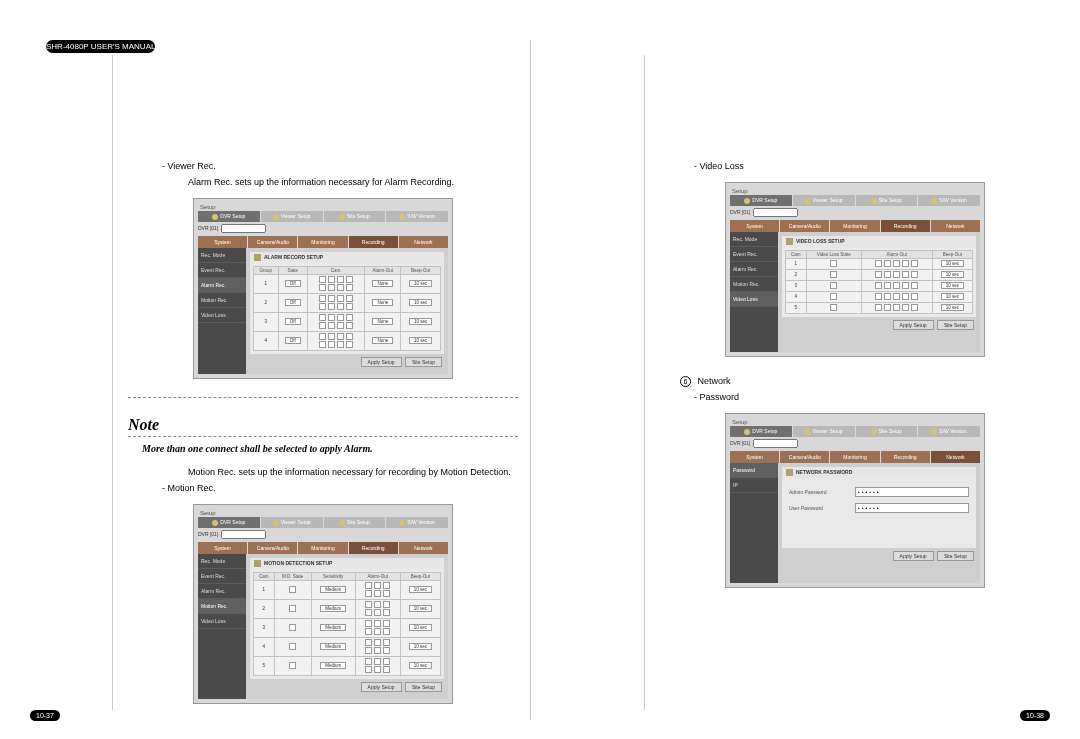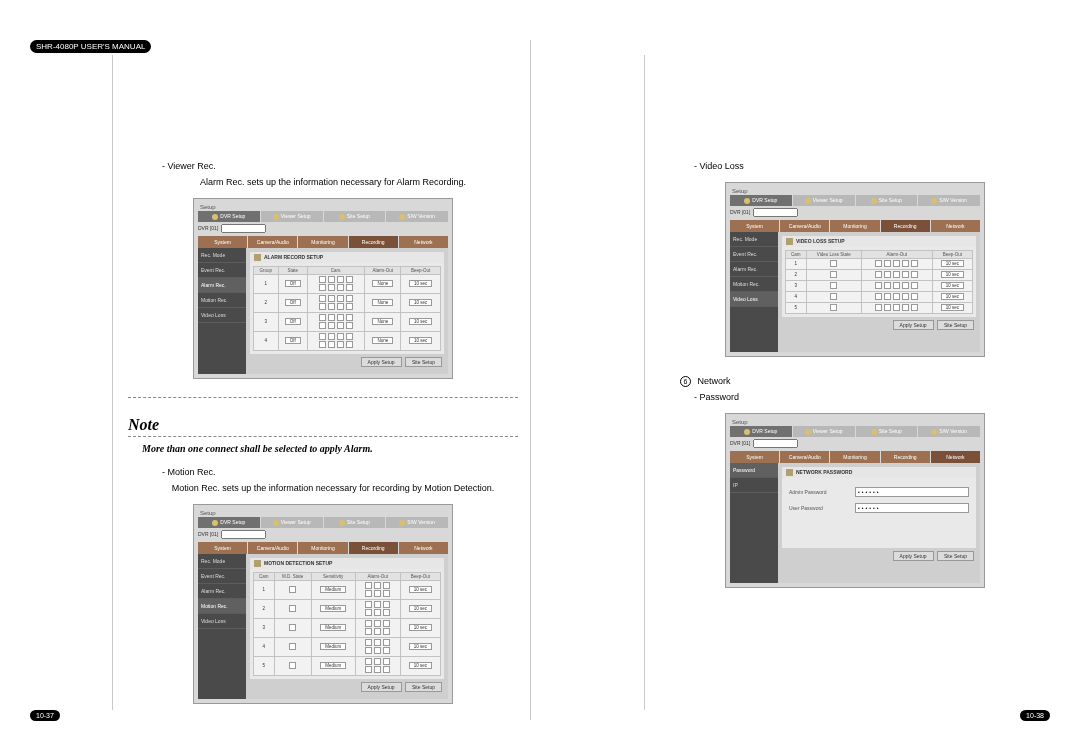--- a/index.html
+++ b/index.html
@@ -9,37 +9,37 @@
     background: #fff;
     font-family: Arial, Helvetica, sans-serif;
     color: #000;
     font-size: 9px;
     position: relative;
     overflow: hidden;
   }
   .header-bar {
     position: absolute;
     top: 40px;
-    left: 30px;
+    left: 46px;
     background: #000;
     color: #fff;
     font-size: 8px;
-    padding: 2px 6px;
+    padding: 2px 0;
     border-radius: 8px;
   }
   .vline-left  { position: absolute; top: 55px; left: 112px; width: 1px; height: 655px; background: #c8c8c8; }
   .vline-mid   { position: absolute; top: 40px; left: 530px; width: 1px; height: 680px; background: #c8c8c8; }
   .vline-right { position: absolute; top: 55px; left: 644px; width: 1px; height: 655px; background: #c8c8c8; }
 
   .col { position: absolute; top: 160px; width: 390px; }
   .col.left  { left: 128px; }
   .col.right { left: 660px; }
 
   .section-text { margin: 0 0 4px 34px; line-height: 1.35; }
-  .sub-desc { margin-left: 20px; text-align: center; }
+  .sub-desc { margin-left: 60px; }
 
   .note-heading {
     font-family: "Times New Roman", Times, serif;
     font-style: italic;
     font-size: 16px;
     font-weight: bold;
     margin: 18px 0 2px 0;
   }
   .dotted-rule {
     border: none;
@@ -233,22 +233,22 @@
         </div>
       </div>
     </div>
   </div>
 
   <hr class="dotted-rule">
   <div class="note-heading">Note</div>
   <hr class="dotted-rule">
   <div class="note-body">More than one connect shall be selected to apply Alarm.</div>
 
+  <p class="section-text sub-desc">Motion Rec. sets up the information necessary for recording by Motion Detection.</p>
   <p class="section-text">- Motion Rec.</p>
-  <p class="section-text sub-desc">Motion Rec. sets up the information necessary for recording by Motion Detection.</p>
 
   <div class="screenshot-frame">
     <div class="ss-titlebar">Setup</div>
     <div class="ss-tabs">
       <div class="ss-tab dark"><span class="dot"></span><span>DVR Setup</span></div>
       <div class="ss-tab"><span class="dot"></span><span>Viewer Setup</span></div>
       <div class="ss-tab"><span class="dot"></span><span>Site Setup</span></div>
       <div class="ss-tab"><span class="dot"></span><span>S/W Version</span></div>
     </div>
     <div class="ss-dvrrow">

